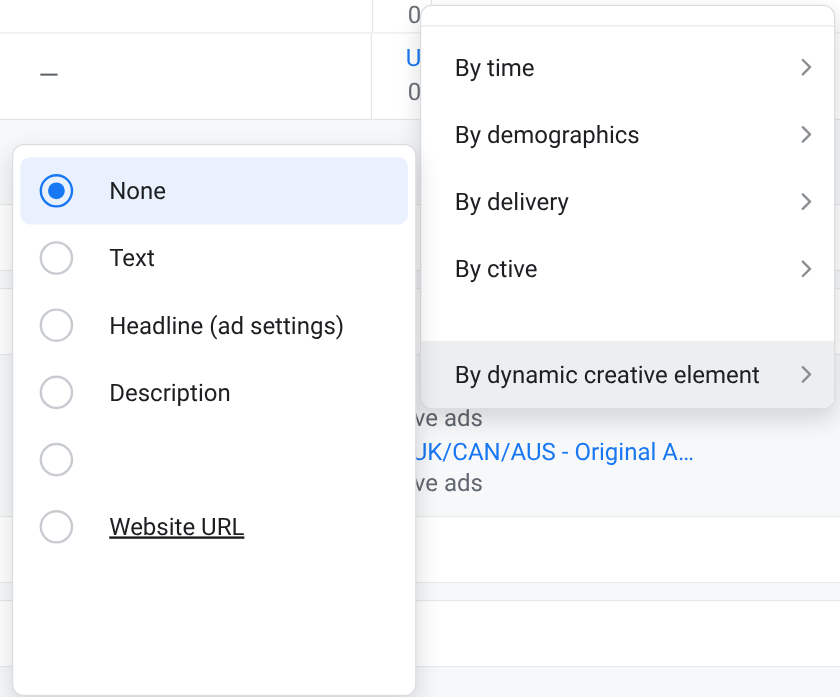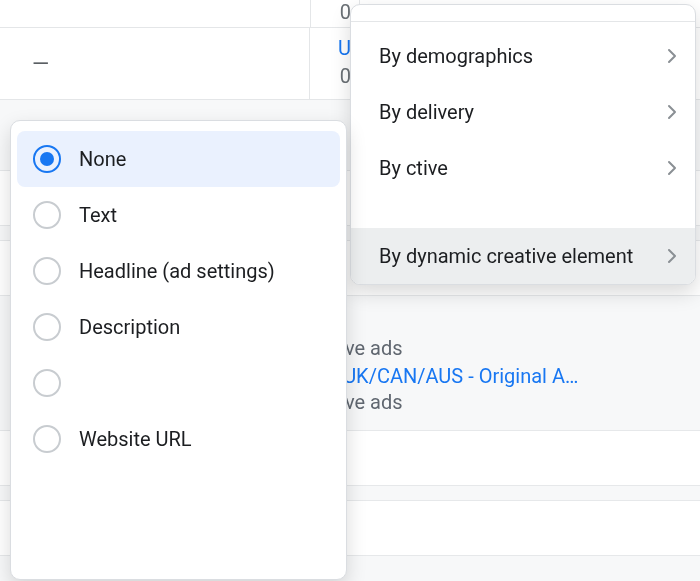--- a/index.html
+++ b/index.html
@@ -151,21 +151,21 @@
       border: 1px solid #dadde1;
       border-radius: 10px;
       box-shadow: 0 8px 20px rgba(0,0,0,0.15);
       padding: 10px 6px;
       overflow: hidden;
       z-index: 30;
     }
     .radio-item {
       display: flex;
       align-items: center;
-      gap: 18px;
+      gap: 30px;
       padding: 14px 12px 14px 16px;
       border-radius: 8px;
       font-size: 20px;
       color: #1c1e21;
       cursor: pointer;
       white-space: nowrap;
     }
     .radio-item.selected {
       background: #eaf1fe;
     }
@@ -186,20 +186,21 @@
       top: 50%; left: 50%;
       width: 14px; height: 14px;
       background: #1877f2;
       border-radius: 50%;
       transform: translate(-50%, -50%);
     }
     .radio-item.cutoff {
       padding-top: 14px;
       padding-bottom: 0;
       color: #1c1e21;
+      text-decoration: underline;
     }
   </style>
 </head>
 <body>
 
 <div class="bg-row bg-top-row">
   <div class="bg-top-cell">0</div>
 </div>
 
 <div class="bg-row bg-second-row">
@@ -219,20 +220,28 @@
   <div class="status">ctive ads</div>
 </div>
 
 <div class="bg-stripe" style="top:430px"></div>
 <div class="bg-stripe" style="top:500px"></div>
 
 <div class="popover-categories">
   <div class="divider"></div>
   <div id="cat-list">
       <div class="cat-item">
+        <span>By time</span>
+        <span class="chev">
+          <svg width="10" height="16" viewBox="0 0 10 16" fill="none">
+            <path d="M2 2 L8 8 L2 14" stroke="#8a8f94" stroke-width="2" fill="none" stroke-linecap="round" stroke-linejoin="round"></path>
+          </svg>
+        </span>
+      </div>
+      <div class="cat-item">
         <span>By demographics</span>
         <span class="chev">
           <svg width="10" height="16" viewBox="0 0 10 16" fill="none">
             <path d="M2 2 L8 8 L2 14" stroke="#8a8f94" stroke-width="2" fill="none" stroke-linecap="round" stroke-linejoin="round"></path>
           </svg>
         </span>
       </div>
       <div class="cat-item">
         <span>By delivery</span>
         <span class="chev">

